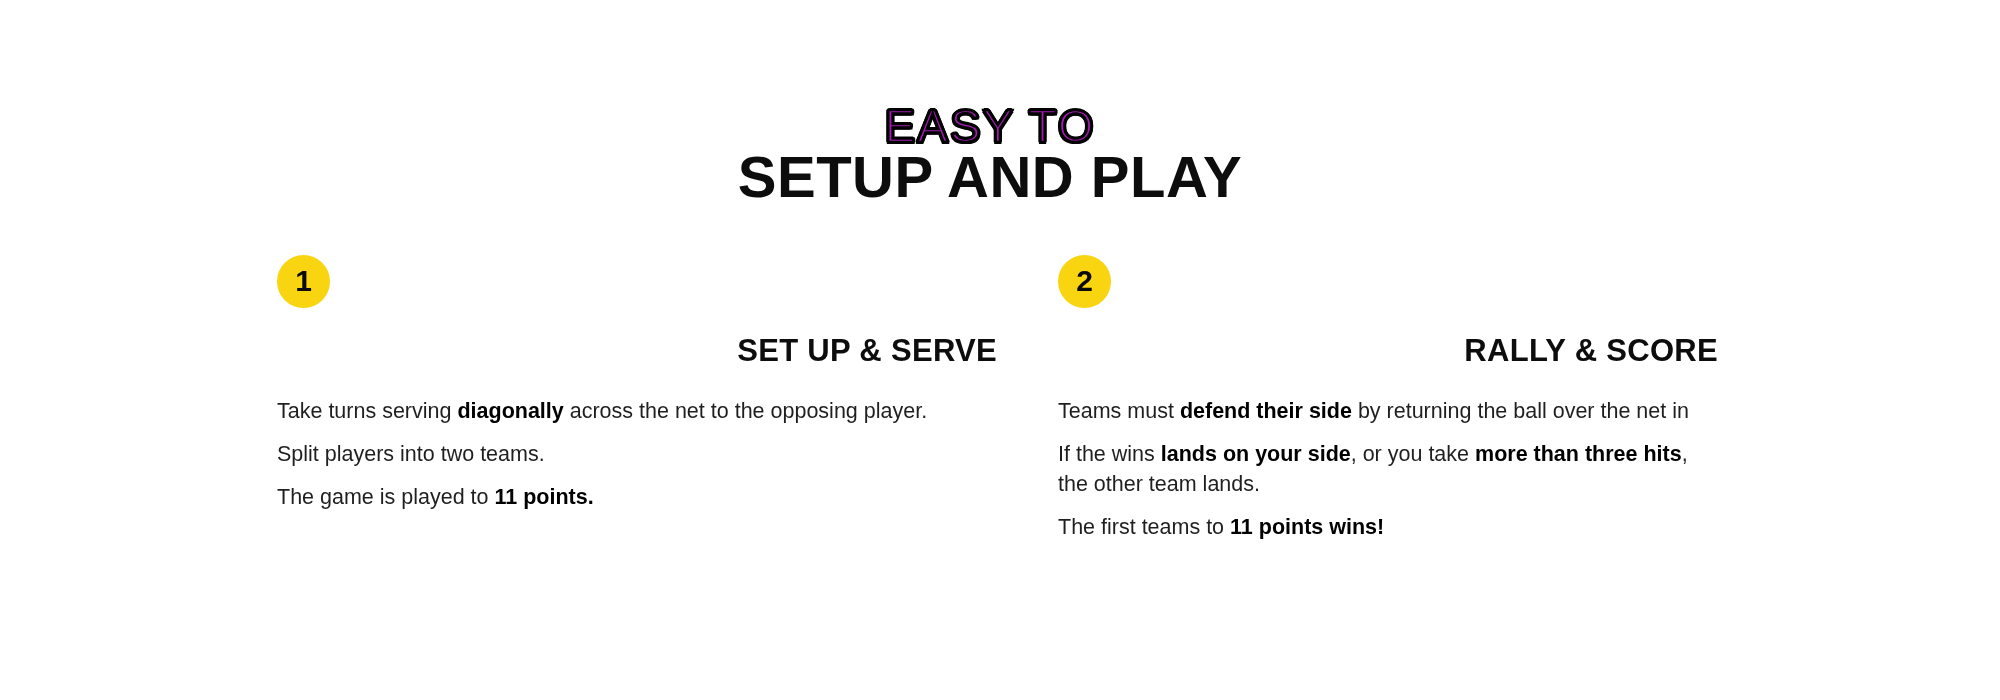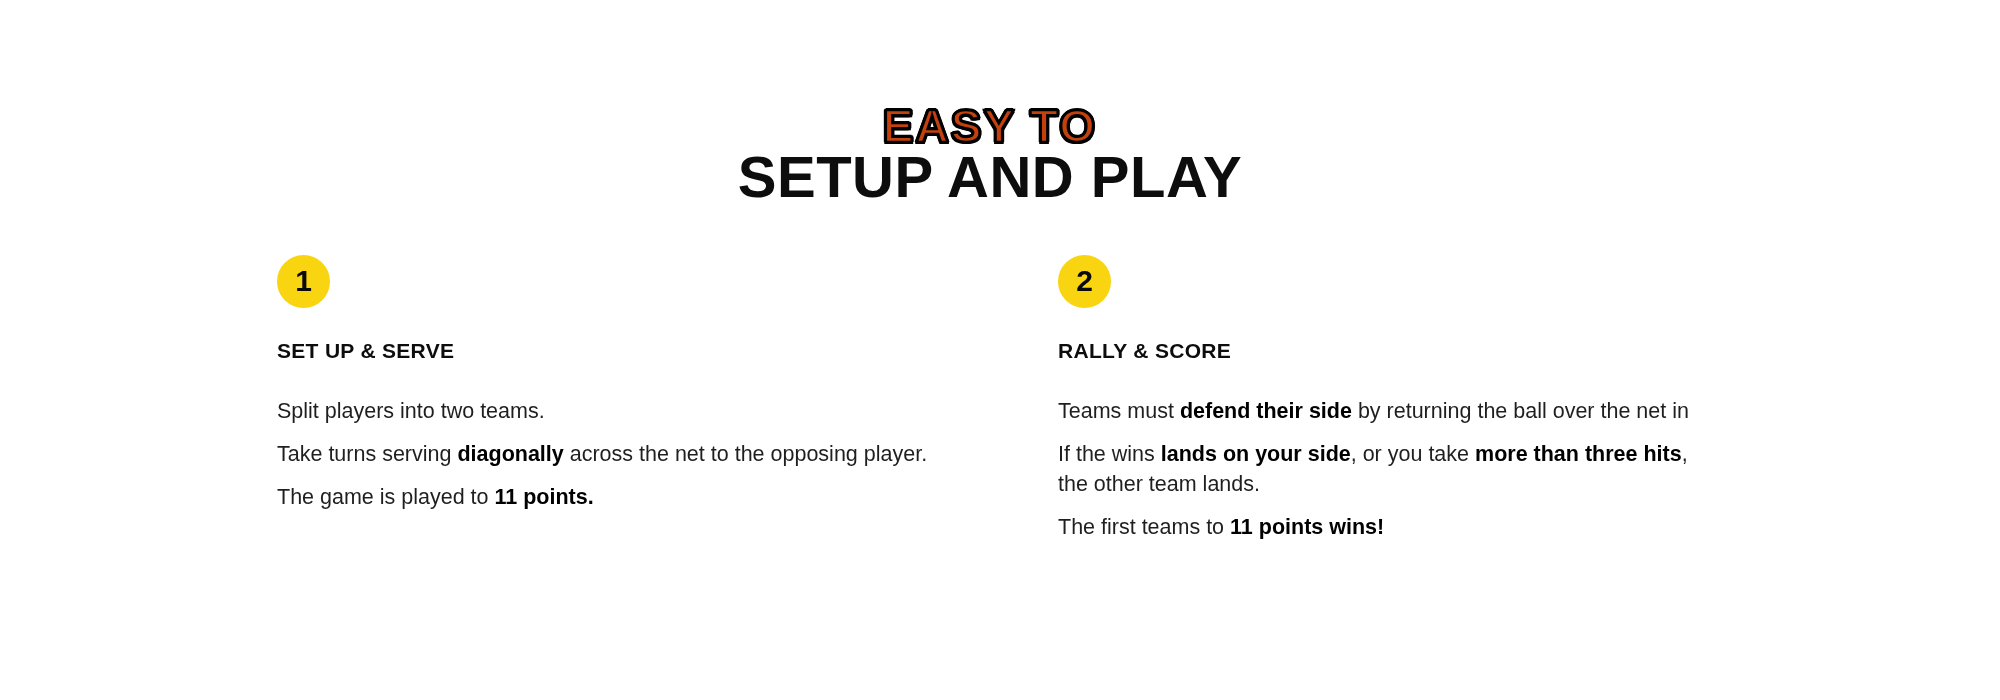--- a/index.html
+++ b/index.html
@@ -19,23 +19,23 @@
   .title-block {
     position: absolute;
     left: 0;
     top: 100px;
     width: 1980px;
     text-align: center;
   }
   .title-outline {
     font-size: 46px;
     line-height: 52px;
-    font-weight: 700;
+    font-weight: 400;
     letter-spacing: 2px;
-    color: #c2410c;
+    color: #a21caf;
     -webkit-text-stroke: 2.5px #000000;
     text-shadow:
       2px 0 0 #000, -2px 0 0 #000, 0 2px 0 #000, 0 -2px 0 #000,
       1.5px 1.5px 0 #000, -1.5px 1.5px 0 #000, 1.5px -1.5px 0 #000, -1.5px -1.5px 0 #000;
   }
   .title-main {
     font-size: 58px;
     line-height: 50px;
     font-weight: 700;
     letter-spacing: 0.5px;
@@ -56,26 +56,27 @@
     justify-content: center;
     margin-bottom: 24px;
   }
   .num-circle span {
     font-size: 30px;
     font-weight: 700;
     color: #0a0a0a;
     transform: translateY(-1px);
   }
   .col-heading {
-    font-size: 21px;
+    font-size: 31px;
     line-height: 38px;
     font-weight: 700;
     letter-spacing: 0.3px;
     color: #0d0d0d;
     margin-bottom: 26px;
+    text-align: right;
   }
   .col-body p {
     margin: 0 0 13px 0;
     font-size: 21.5px;
     line-height: 30px;
     font-weight: 400;
     color: #1f1f1f;
   }
   .col-body p b {
     font-weight: 700;
@@ -91,22 +92,22 @@
     <div class="title-outline">EASY TO</div>
     <div class="title-main">SETUP AND PLAY</div>
   </div>
 
   <div class="col col-1">
     <div class="num-circle" style="background: rgb(249, 212, 16);">
       <span>1</span>
     </div>
     <div class="col-heading">SET UP &amp; SERVE</div>
     <div class="col-body">
+        <p><span>Take turns serving </span><b>diagonally</b><span> across the net to the opposing player.</span></p>
         <p><span>Split players into two teams.</span></p>
-        <p><span>Take turns serving </span><b>diagonally</b><span> across the net to the opposing player.</span></p>
         <p><span>The game is played to </span><b>11 points.</b></p>
       </div>
   </div>
 
   <div class="col col-2">
     <div class="num-circle" style="background: rgb(249, 212, 16);">
       <span>2</span>
     </div>
     <div class="col-heading">RALLY &amp; SCORE</div>
     <div class="col-body">

